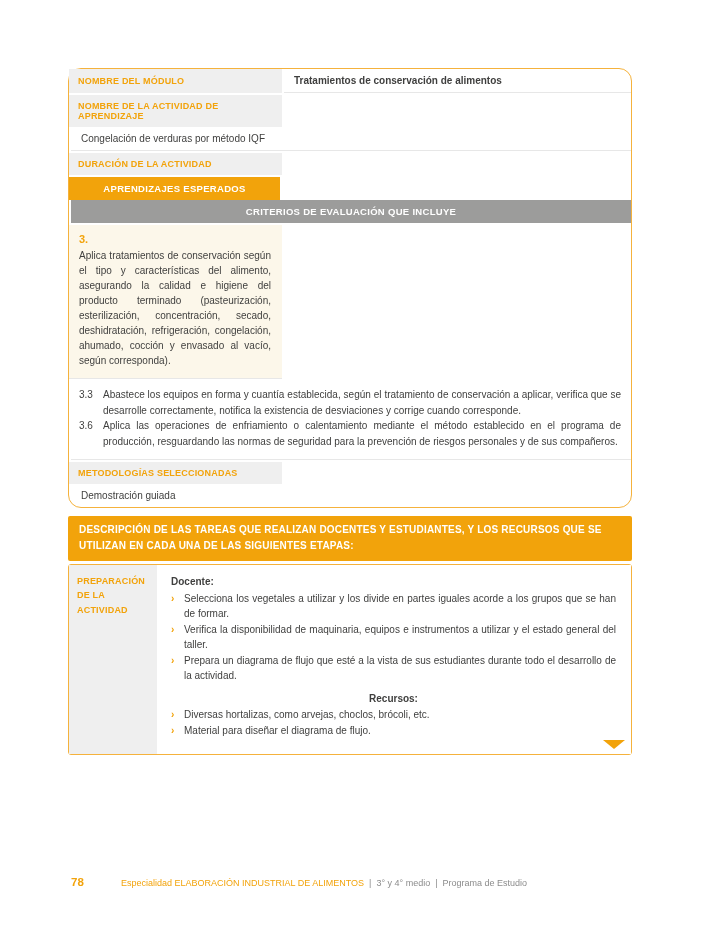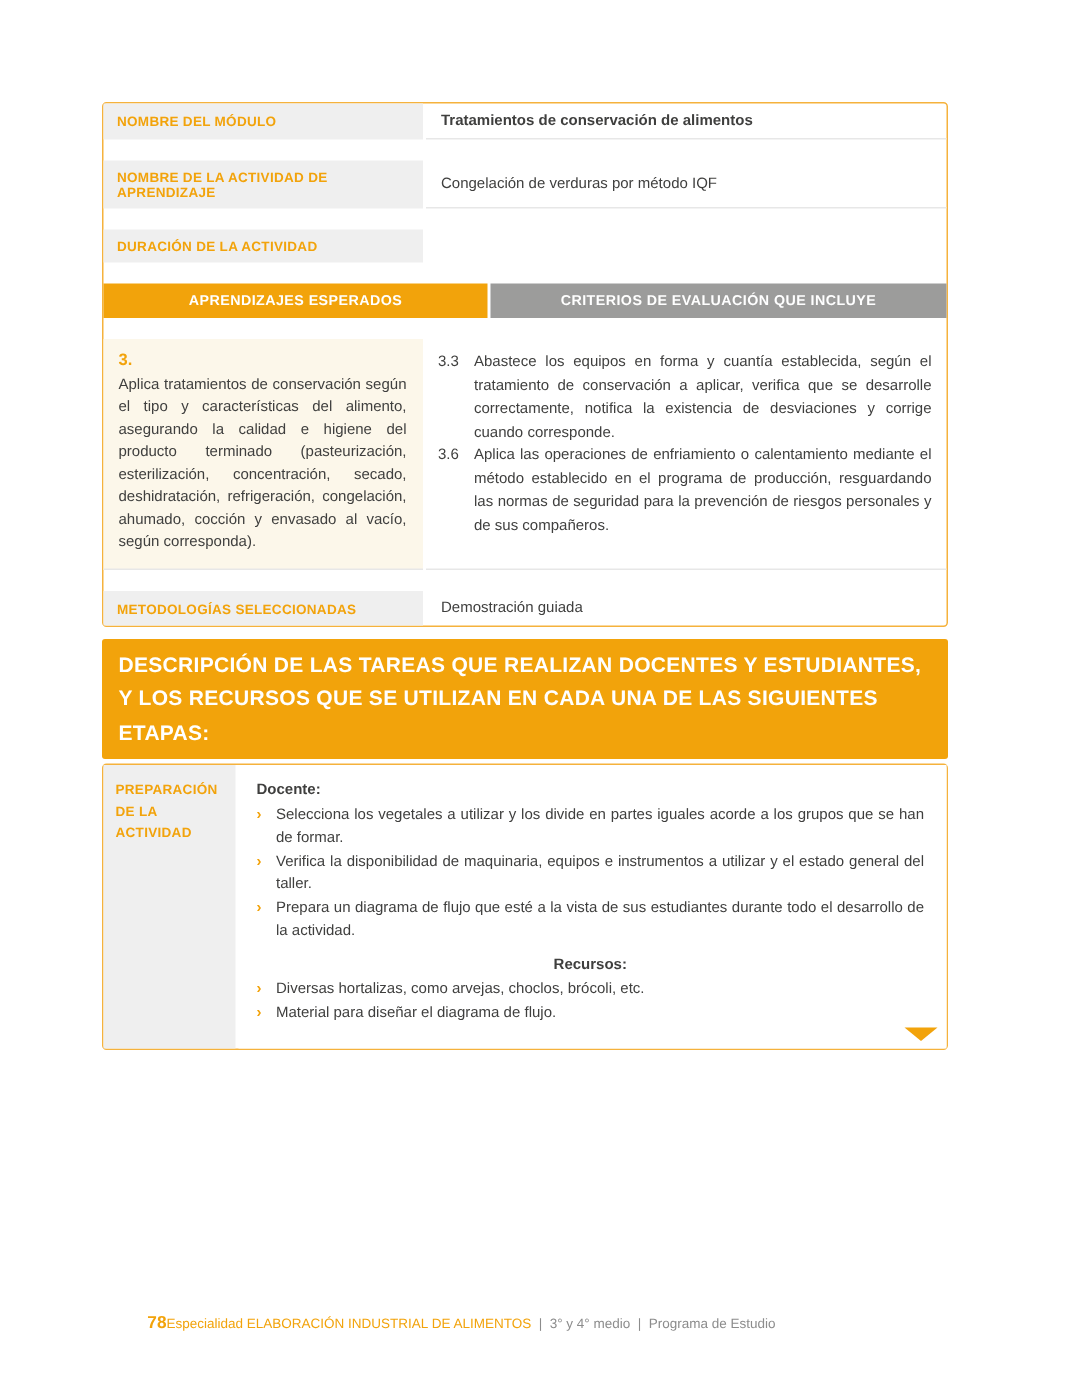--- a/index.html
+++ b/index.html
@@ -31,43 +31,43 @@
     font-weight:bold;
     font-size:12.5px;
     letter-spacing:.4px;
     padding:9px 16px 8px 15px;
     border-radius:7px 7px 0 0;
   }
 
   
   .table1{
     border:1.5px solid var(--orange-border);
-    border-radius:3px;
+    border-radius:13px;
     background:#fff;
   }
   .t-row{display:flex;}
-  .t-row + .t-row{margin-top:14px;}
+  .t-row + .t-row{margin-top:2px;flex-direction:column;}
   .cell-label{
     width:213px;flex:none;
     background:var(--cell-gray);
     color:var(--orange);
     font-size:9px;font-weight:bold;letter-spacing:.2px;
     padding:6px 9px;
     display:flex;align-items:center;
   }
   .cell-value{
     flex:1;margin-left:2px;
     padding:6px 10px;
     font-size:10px;color:var(--ink);
     display:flex;align-items:center;
     border-bottom:1px solid var(--hairline);
   }
   .cell-value.bold{font-weight:bold;}
   .head-left{
-    width:256px;flex:none;
+    width:211px;flex:none;
     background:var(--orange);
     color:#fff;font-weight:bold;font-size:9.5px;letter-spacing:.3px;
     display:flex;align-items:center;justify-content:center;
     padding:6px 4px;
   }
   .head-right{
     flex:1;margin-left:2px;
     background:var(--gray-head);
     color:#fff;font-weight:bold;font-size:9.5px;letter-spacing:.3px;
     display:flex;align-items:center;justify-content:center;
@@ -91,21 +91,21 @@
     border-bottom:1px solid var(--hairline);
   }
   .crit-item{display:flex;font-size:10px;line-height:1.55;}
   .crit-num{width:24px;flex:none;}
   .crit-text{flex:1;text-align:justify;}
 
   
   .banner{
     margin-top:8px;
     background:var(--orange);
-    color:#fff;font-weight:bold;font-size:14px;letter-spacing:.2px;
+    color:#fff;font-weight:bold;font-size:10px;letter-spacing:.2px;
     line-height:1.6;
     padding:6px 12px 7px 11px;
     border-radius:2px;
   }
 
   
   .table2{
     margin-top:3px;
     border:1.5px solid var(--orange-border);
     border-radius:3px;
@@ -136,23 +136,23 @@
   .triangle{
     position:absolute;right:6px;bottom:5px;
     width:0;height:0;
     border-left:11px solid transparent;
     border-right:11px solid transparent;
     border-top:9px solid var(--orange);
   }
 
   
   .footer{
-    position:absolute;left:61px;top:876px;
+    position:absolute;left:71px;top:876px;
     display:flex;align-items:baseline;
-    font-size:9px;white-space:nowrap;text-align:right;
+    font-size:9px;white-space:nowrap;
   }
   .page-num{color:var(--orange);font-weight:bold;font-size:11.5px;width:50px;flex:none;}
   .footer-orange{color:var(--orange);}
   .footer-gray{color:var(--footer-gray);}
   .footer-sep{color:var(--footer-gray);padding:0 5px;}
 </style>
 </head>
 <body>
 
 <div class="content">

